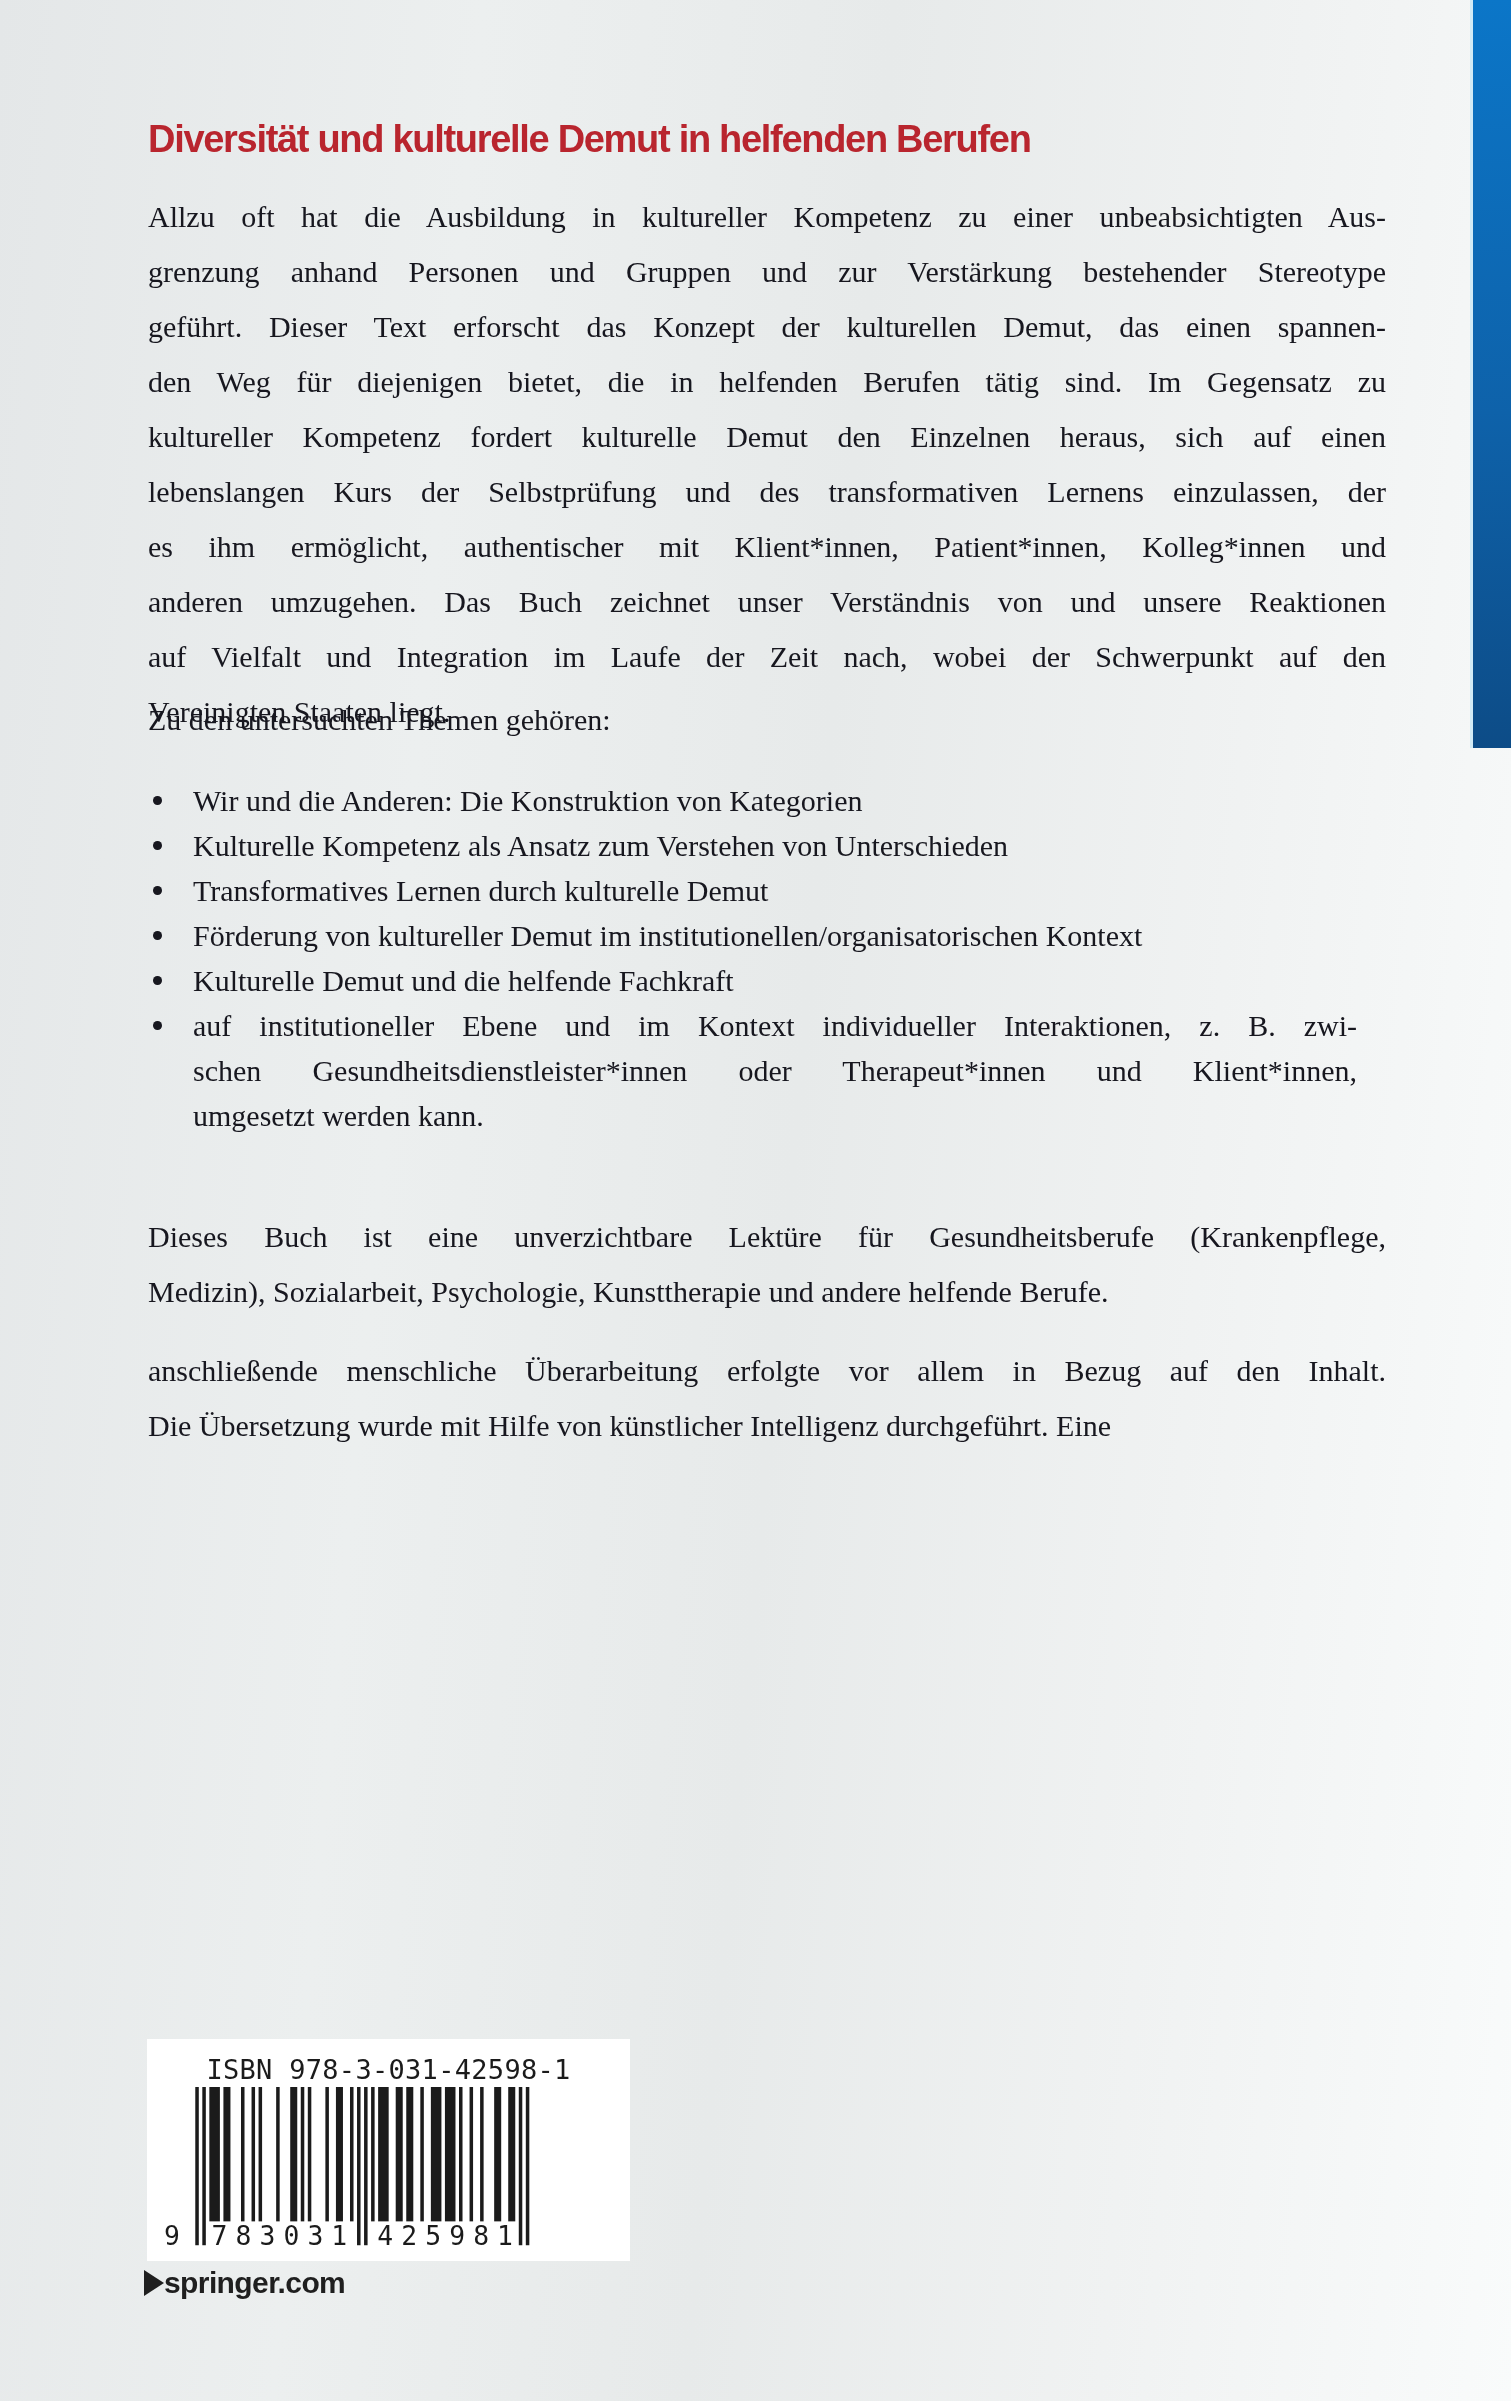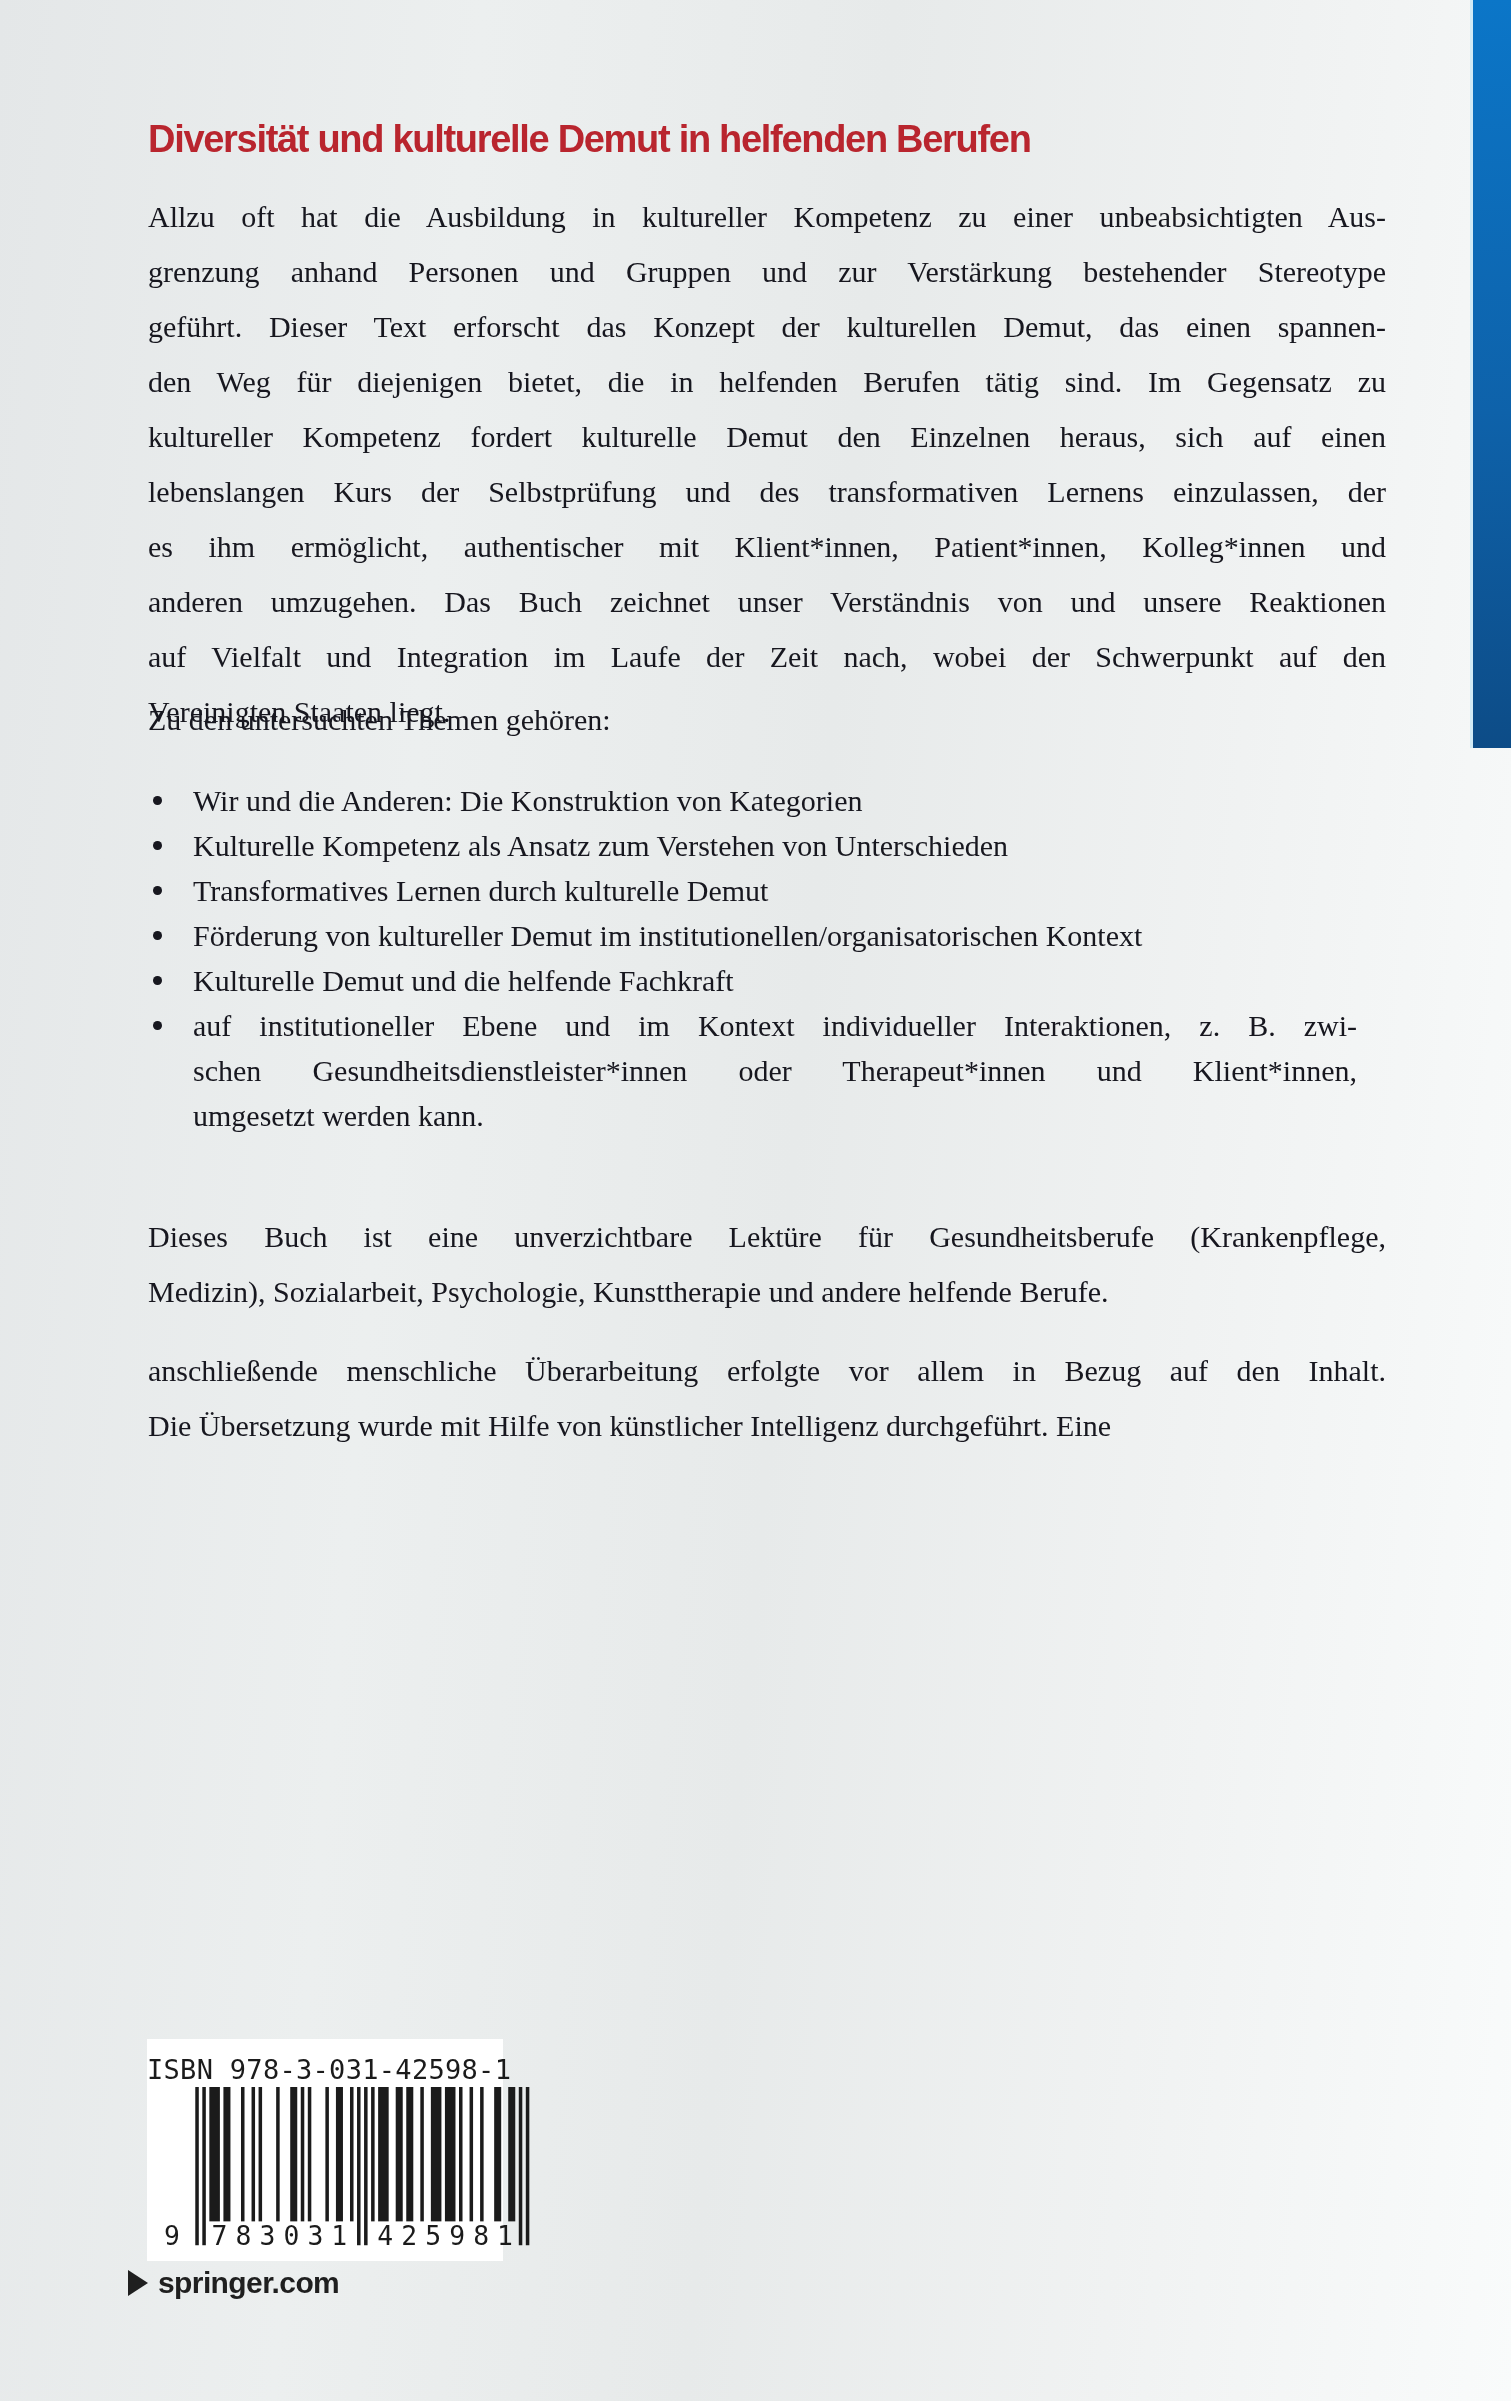--- a/index.html
+++ b/index.html
@@ -63,21 +63,21 @@
     border-radius: 50%;
     background: #17171f;
   }
   .bullet .line { text-align: justify; text-align-last: justify; }
   .bullet .line:last-child { text-align-last: left; }
   .p2 { top: 1209px; }
   .p3 { top: 1343px; }
   .isbn-box {
     position: absolute;
     left: 147px; top: 2039px;
-    width: 356px; height: 222px;
+    width: 483px; height: 222px;
     background: #ffffff;
   }
   .isbn-label {
     margin-top: 15px;
     text-align: center;
     font-family: "DejaVu Sans Mono", monospace;
     font-size: 27px;
     letter-spacing: 0.3px;
     color: #1b1b1b;
     white-space: nowrap;
@@ -86,24 +86,24 @@
     position: absolute;
     left: 8.8px; top: 48px;
   }
   .bc-digit {
     font-family: "DejaVu Sans Mono", monospace;
     font-size: 42px;
     fill: #1b1b1b;
   }
   .springer {
     position: absolute;
-    left: 128px; top: 2266px;
+    left: 144px; top: 2266px;
     display: flex;
     align-items: center;
-    gap: 10px;
+    gap: 0;
   }
   .springer .tri {
     width: 0; height: 0;
     border-top: 13.2px solid transparent;
     border-bottom: 13.2px solid transparent;
     border-left: 20px solid #1f1f1f;
   }
   .springer .site {
     font-family: "Liberation Sans", sans-serif;
     font-weight: bold;

